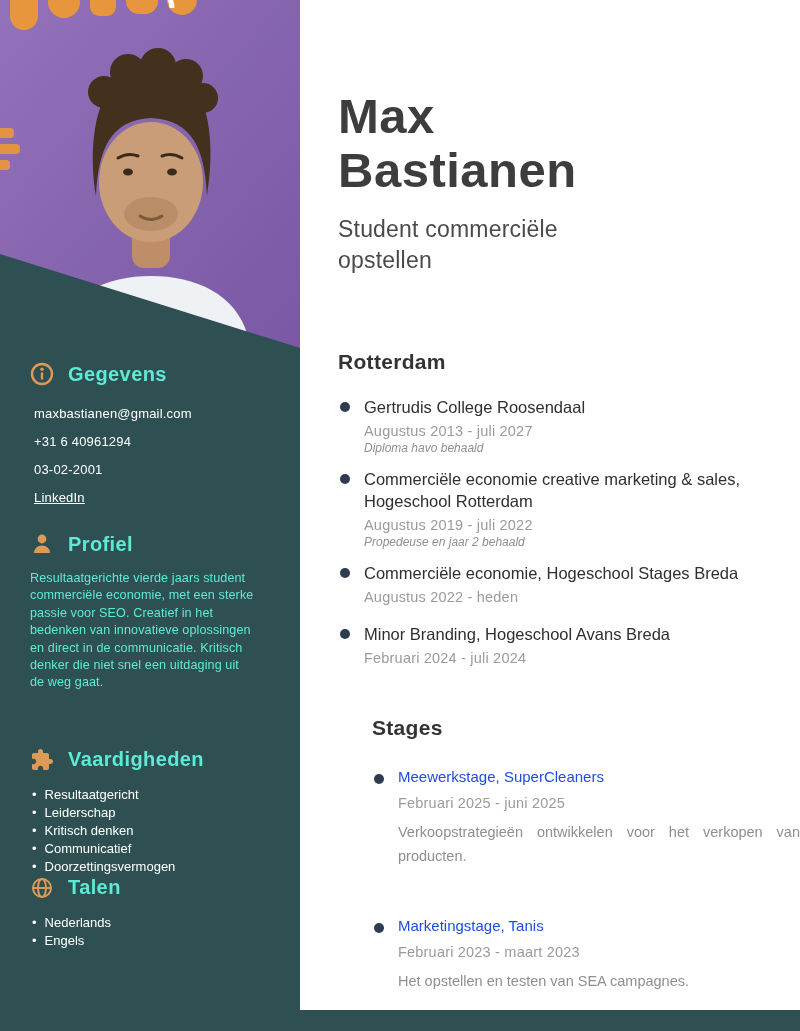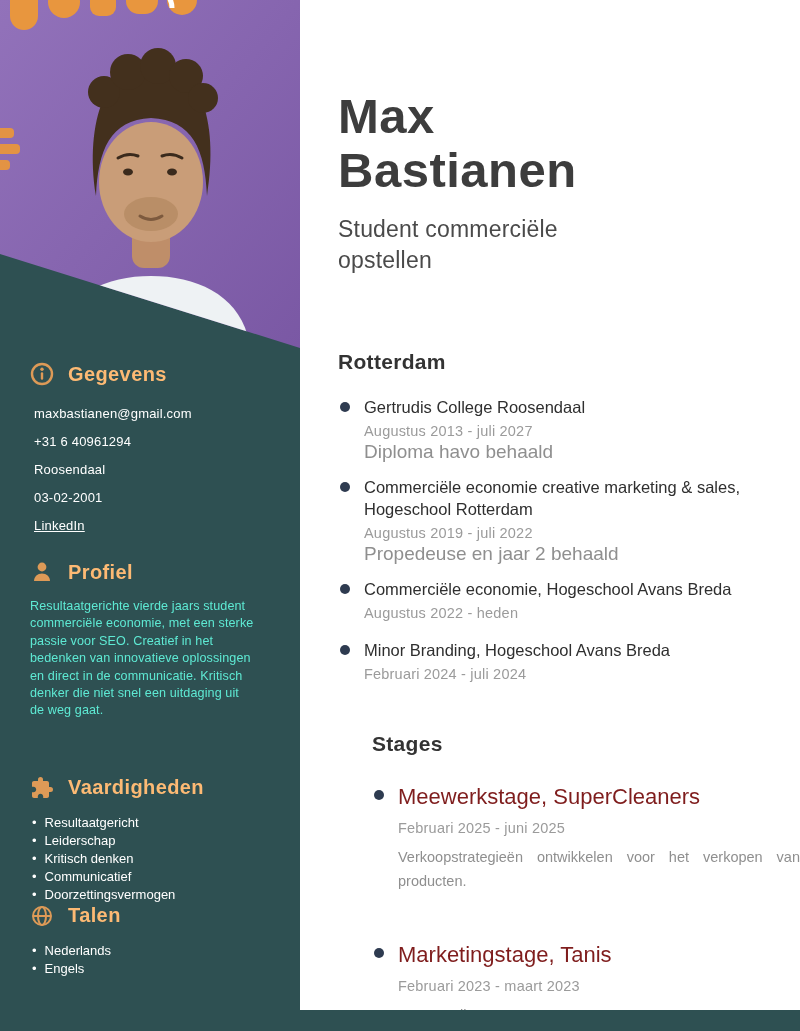--- a/index.html
+++ b/index.html
@@ -7,21 +7,21 @@
   .page { position:relative; width:800px; height:1031px; background:#ffffff; overflow:hidden; }
 
   
   .sidebar { position:absolute; top:0; left:0; width:300px; height:1031px; background:#2e5052; }
   .photo { width:300px; height:348px; clip-path:polygon(0 0, 100% 0, 100% 100%, 0 73%); }
   .photo svg { display:block; }
 
   .sidebar-content { padding:14px 26px 0 30px; color:#ffffff; }
 
   .sb-heading { display:flex; align-items:center; gap:14px; margin-bottom:14px; }
-  .sb-heading h2 { font-size:20px; font-weight:700; letter-spacing:0.4px; color:#fdba74; }
+  .sb-heading h2 { font-size:20px; font-weight:700; letter-spacing:0.4px; color:#5eead4; }
   .sb-icon { width:24px; height:24px; flex:0 0 24px; display:inline-flex; }
   .sb-icon svg { width:100%; height:100%; }
 
   .contact-list { list-style:none; font-size:13px; }
   .contact-list li { padding:6px 0 7px 4px; letter-spacing:0.2px; }
   .contact-list a { color:#ffffff; text-decoration:underline; }
 
   .profiel-section { margin-top:20px; }
   .profiel-text { font-size:12.6px; line-height:1.38; letter-spacing:0.1px; color:#5eead4; max-width:225px; }
 
@@ -39,26 +39,26 @@
   .subtitle { margin-top:16px; font-size:23px; line-height:1.35; color:#4a4a4a; max-width:300px; letter-spacing:0.2px; }
 
   .section-heading { font-size:21px; font-weight:700; color:#333333; letter-spacing:0.3px; }
   .opleiding-section { margin-top:74px; }
   .opleiding-entries { margin-top:22px; }
 
   .entry { position:relative; padding-left:26px; margin-bottom:13px; max-width:448px; }
   .dot { position:absolute; left:2px; top:6px; width:10px; height:10px; border-radius:50%; background:#2e3b50; }
   .entry-title { font-size:16.5px; color:#2f2f2f; line-height:1.38; }
   .entry-date { font-size:14.5px; color:#9b9b9b; margin-top:4px; letter-spacing:0.2px; }
-  .entry-desc { font-size:19px; color:#8f8f8f; margin-top:2px; }
+  .entry-desc { font-size:12px; color:#8f8f8f; margin-top:2px;font-style:italic; }
 
   .stages-section { margin-top:50px;margin-left:34px; }
   .stage { position:relative; padding-left:26px; margin-top:28px; max-width:448px; }
   .stage + .stage { margin-top:48px; }
-  .stage-title { font-size:22px; color:#7f1d1d; }
+  .stage-title { font-size:15px; color:#1d4ed8; }
   .stage-date { font-size:14.5px; color:#9b9b9b; margin-top:10px; letter-spacing:0.2px; }
   .stage-desc { font-size:14.5px; color:#8f8f8f; margin-top:10px; line-height:1.65; text-align:justify; }
 
   .footer-bar { position:absolute; left:0; bottom:0; width:800px; height:21px; background:#2e5052; }
 </style>
 </head>
 <body>
 
 <div class="page">
 
@@ -115,21 +115,20 @@
               <circle cx="12" cy="12" r="10" fill="none" stroke="#dd9a57" stroke-width="2.4"></circle>
               <circle cx="12" cy="7.3" r="1.7" fill="#dd9a57"></circle>
               <rect x="10.8" y="10.3" width="2.4" height="7.4" rx="1.2" fill="#dd9a57"></rect>
             </svg>
           </span>
           <h2>Gegevens</h2>
         </div>
         <ul class="contact-list">
           <li>maxbastianen@gmail.com</li>
           <li>+31 6 40961294</li>
-          <li>Roosendaal</li>
           <li>03-02-2001</li>
           <li><a href="#">LinkedIn</a></li>
         </ul>
       </section>
 
       <section class="profiel-section">
         <div class="sb-heading">
           <span class="sb-icon">
             <svg viewBox="0 0 24 24" fill="#dd9a57">
               <circle cx="12" cy="7" r="4.4"></circle>
@@ -202,21 +201,21 @@
 
         <div class="entry">
           <span class="dot"></span>
           <div class="entry-title">Commerciële economie creative marketing &amp; sales, Hogeschool Rotterdam</div>
           <div class="entry-date">Augustus 2019 - juli 2022</div>
           <div class="entry-desc">Propedeuse en jaar 2 behaald</div>
         </div>
 
         <div class="entry">
           <span class="dot"></span>
-          <div class="entry-title">Commerciële economie, Hogeschool Avans Breda</div>
+          <div class="entry-title">Commerciële economie, Hogeschool Stages Breda</div>
           <div class="entry-date">Augustus 2022 - heden</div>
         </div>
 
         <div class="entry" style="margin-top:18px;">
           <span class="dot"></span>
           <div class="entry-title">Minor Branding, Hogeschool Avans Breda</div>
           <div class="entry-date">Februari 2024 - juli 2024</div>
         </div>
 
       </div>

